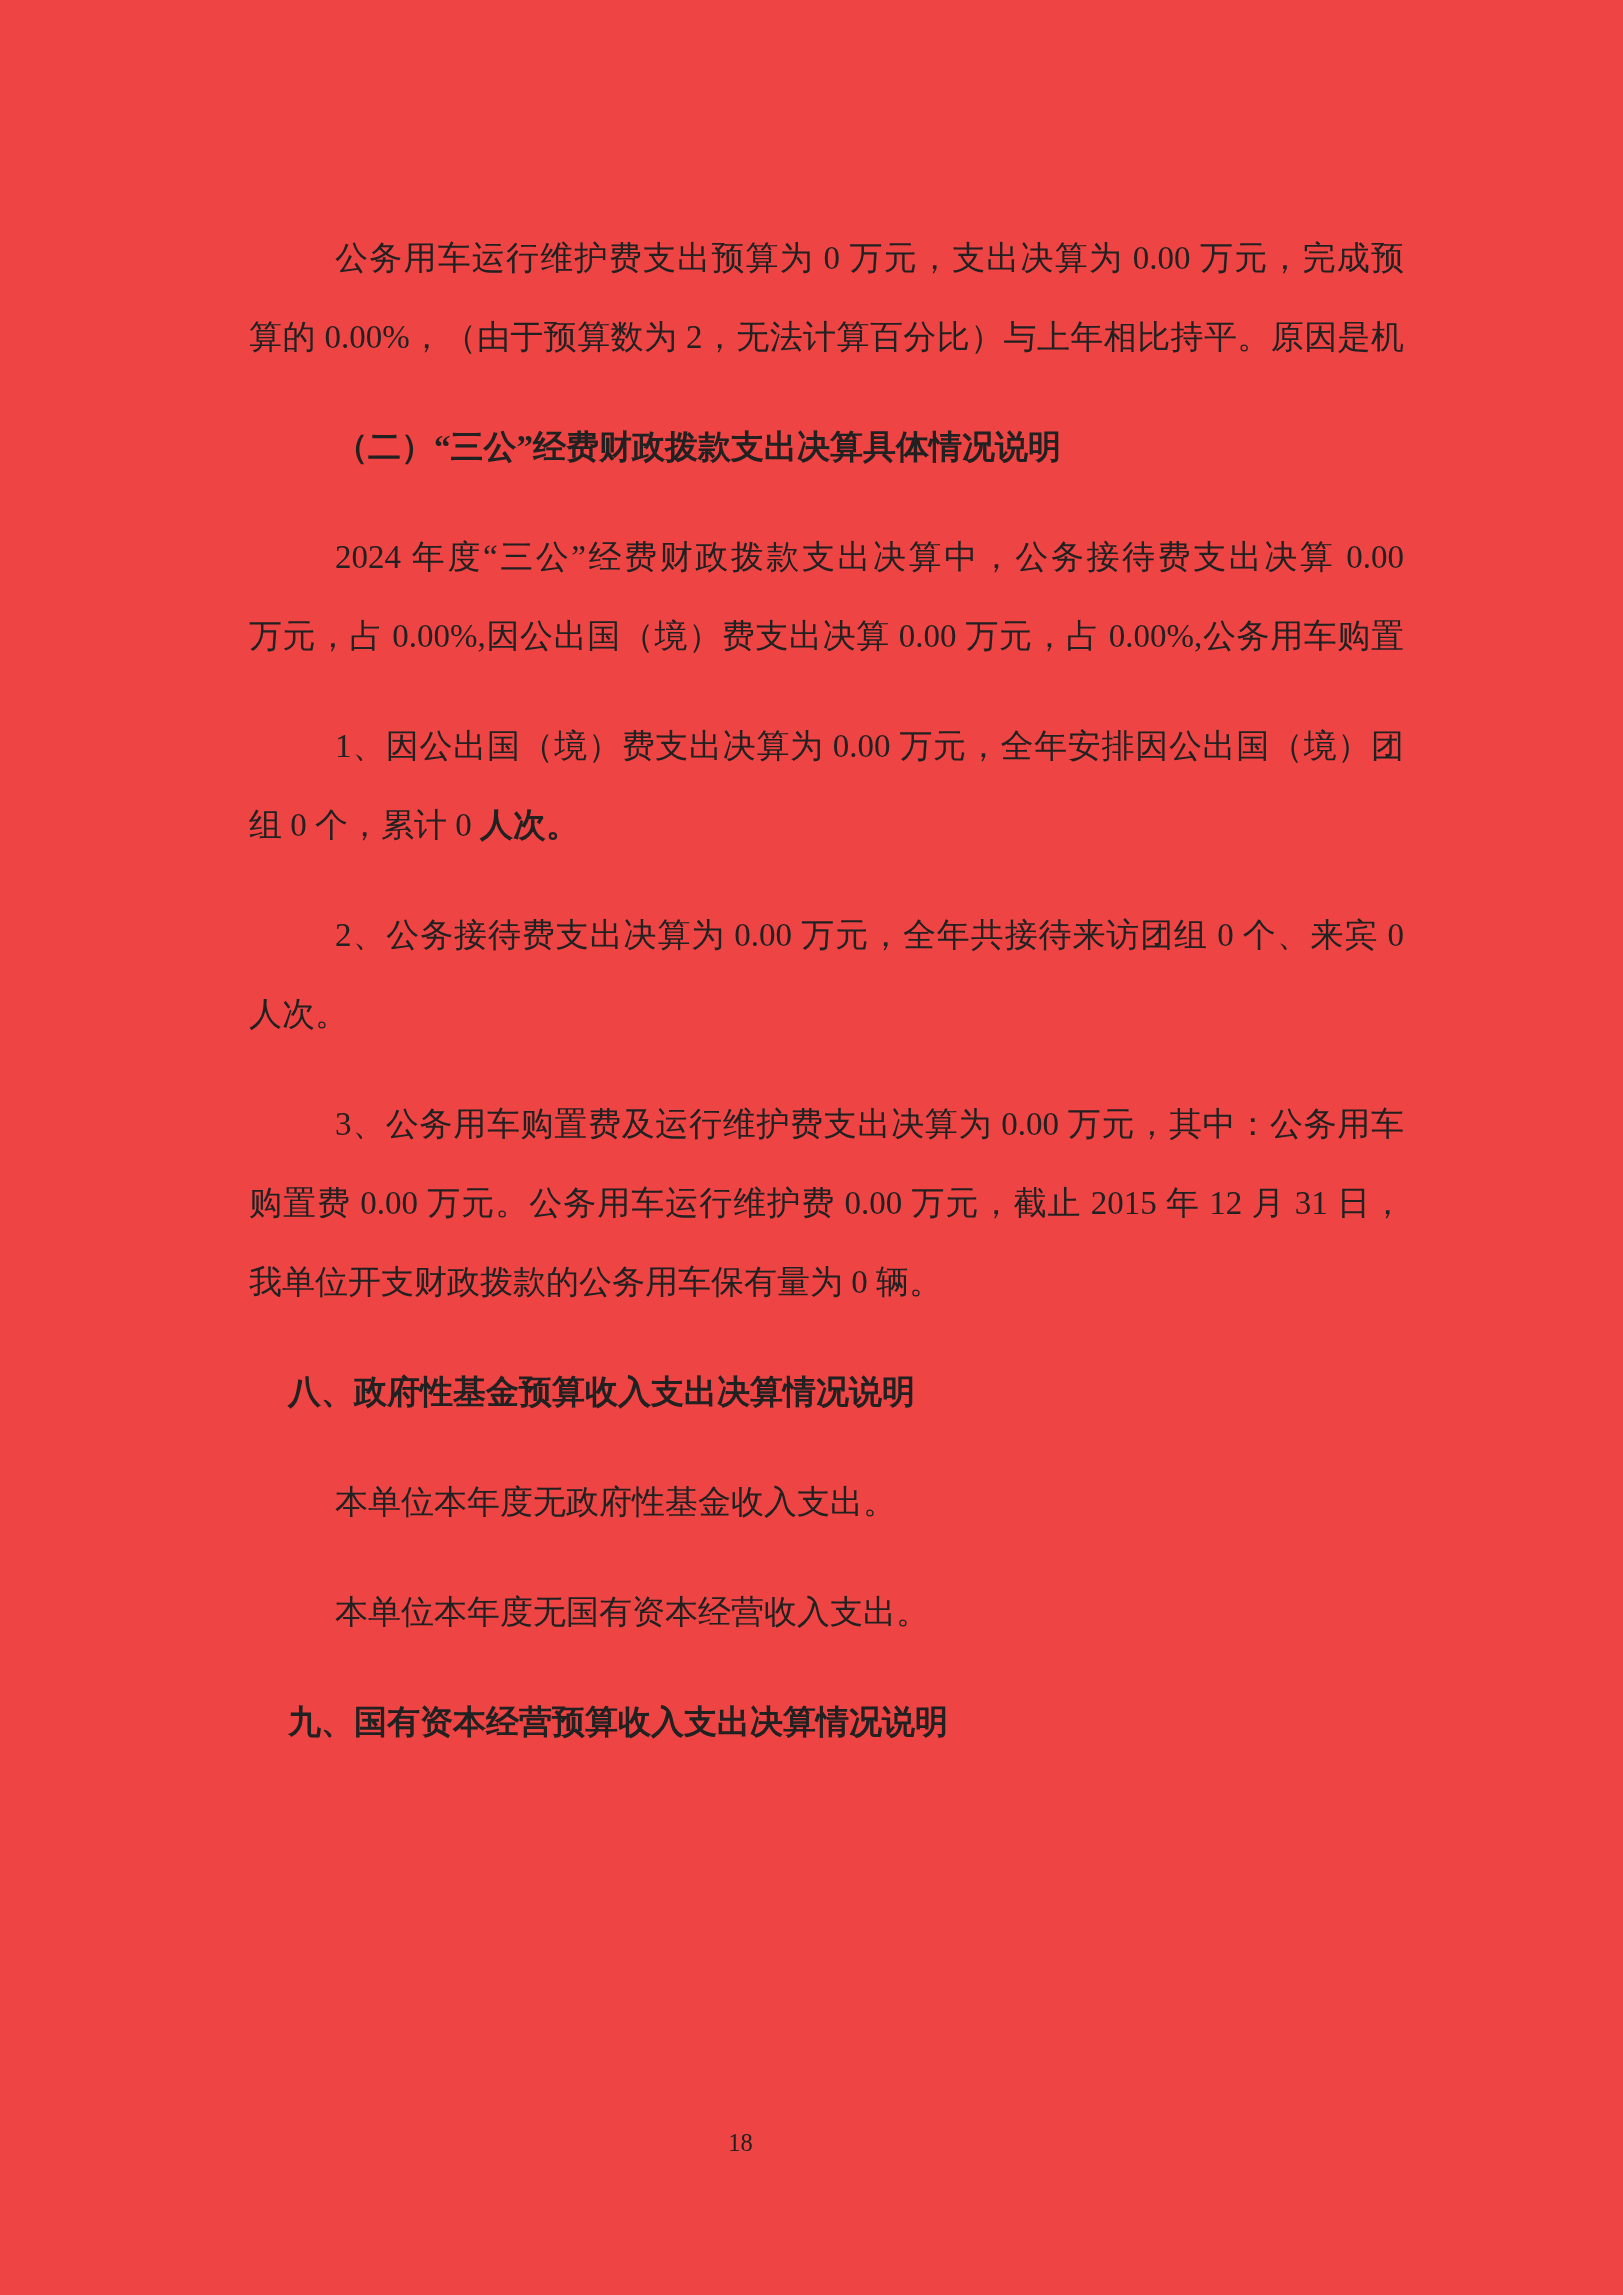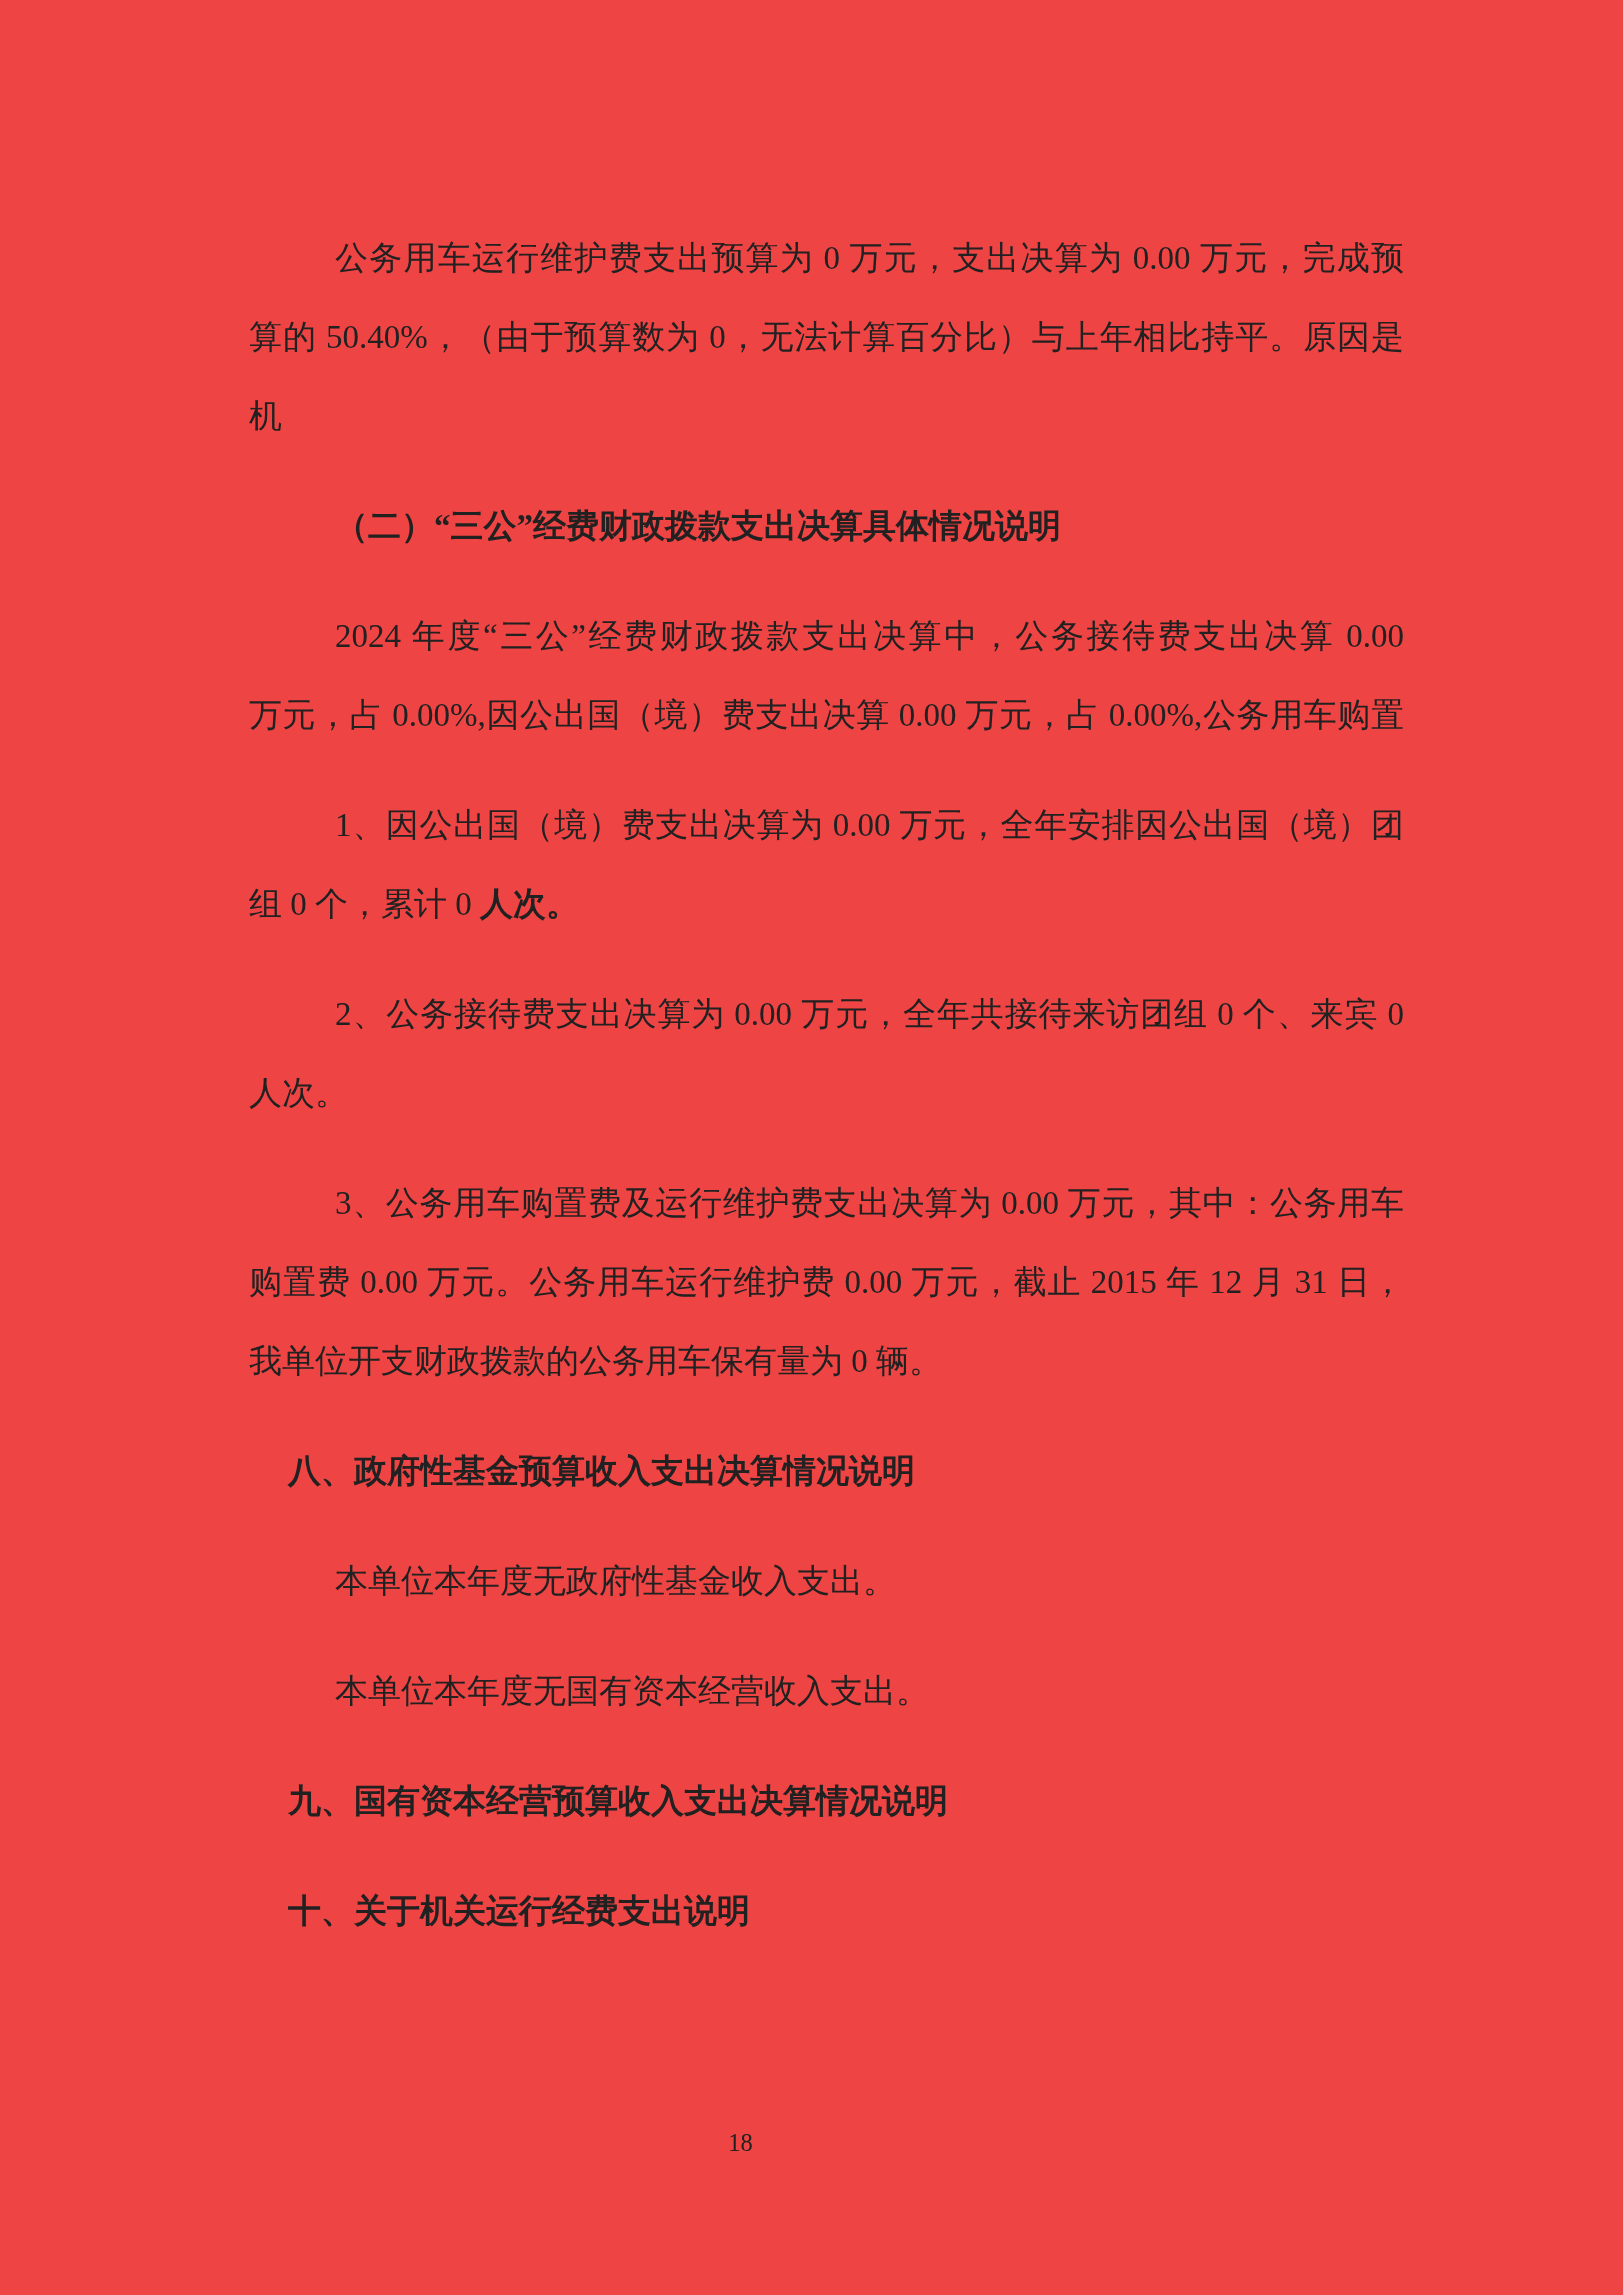--- a/index.html
+++ b/index.html
@@ -60,21 +60,21 @@
     color: #212121;
   }
 </style>
 </head>
 <body>
 
 <div class="page">
 
   <div class="para">
     <span class="line full indent">公务用车运行维护费支出预算为 0 万元，支出决算为 0.00 万元，完成预</span>
-    <span class="line full">算的 50.40%，（由于预算数为 0，无法计算百分比）与上年相比持平。原因是机</span>
+    <span class="line full">算的 0.00%，（由于预算数为 2，无法计算百分比）与上年相比持平。原因是机</span>
   </div>
 
   <div class="para">
     <span class="line heading indent">（二）“三公”经费财政拨款支出决算具体情况说明</span>
   </div>
 
   <div class="para">
     <span class="line full indent">2024 年度“三公”经费财政拨款支出决算中，公务接待费支出决算 0.00</span>
     <span class="line full">万元，占 0.00%,因公出国（境）费支出决算 0.00 万元，占 0.00%,公务用车购置</span>
   </div>
@@ -104,20 +104,17 @@
   </div>
 
   <div class="para">
     <span class="line indent">本单位本年度无国有资本经营收入支出。</span>
   </div>
 
   <div class="para">
     <span class="line heading indent-sm">九、国有资本经营预算收入支出决算情况说明</span>
   </div>
 
-  <div class="para">
-    <span class="line heading indent-sm">十、关于机关运行经费支出说明</span>
-  </div>
 
   <div class="page-number">18</div>
 
 </div>
 
 
 </body></html>

